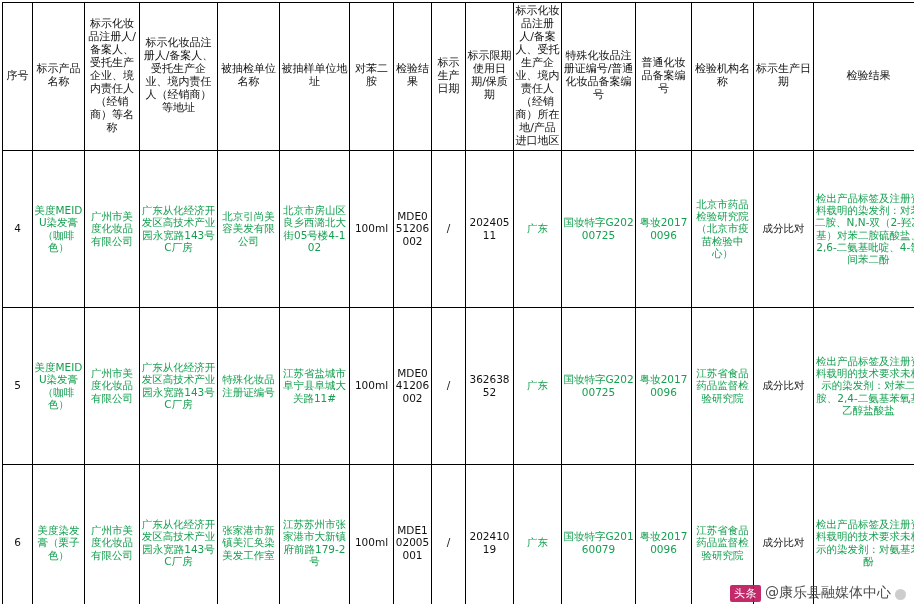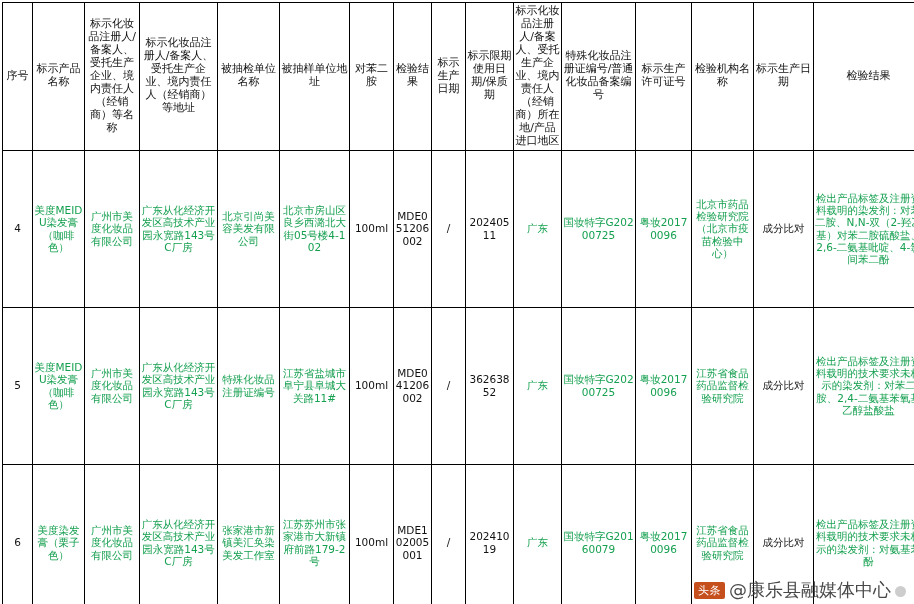--- a/index.html
+++ b/index.html
@@ -71,30 +71,30 @@
     right: 8px;
     bottom: 4px;
     font-size: 13px;
     color: #555;
     display: flex;
     align-items: center;
     gap: 4px;
     opacity: 0.92;
   }
   .wm-logo {
-    background: #c2410c;
+    background: #be185d;
     color: #fff;
     font-size: 11px;
     padding: 1px 4px;
     border-radius: 2px;
     letter-spacing: 0.5px;
   }
   .wm-text {
     color: #3a3a3a;
-    font-size: 18px;
+    font-size: 14px;
   }
   .wm-dot {
     display: inline-block;
     width: 11px;
     height: 11px;
     border-radius: 50%;
     background: #c9c9c9;
     position: relative;
     top: 1px;
   }
@@ -131,21 +131,21 @@
         <td>标示化妆品注册人/备案人、受托生产企业、境内责任人（经销商）等名称</td>
         <td>标示化妆品注册人/备案人、受托生产企业、境内责任人（经销商）等地址</td>
         <td>被抽检单位名称</td>
         <td>被抽样单位地址</td>
         <td>对苯二胺</td>
         <td>检验结果</td>
         <td>标示生产日期</td>
         <td>标示限期使用日期/保质期</td>
         <td>标示化妆品注册人/备案人、受托生产企业、境内责任人（经销商）所在地/产品进口地区</td>
         <td>特殊化妆品注册证编号/普通化妆品备案编号</td>
-        <td>标示生产许可证号</td>
+        <td>普通化妆品备案编号</td>
         <td>检验机构名称</td>
         <td>标示生产日期</td>
         <td>检验结果</td>
 
       </tr>
     </thead>
     <tbody>
       <tr>
         <td>4</td>
         <td class="green">美度MEIDU染发膏（咖啡色）</td>

